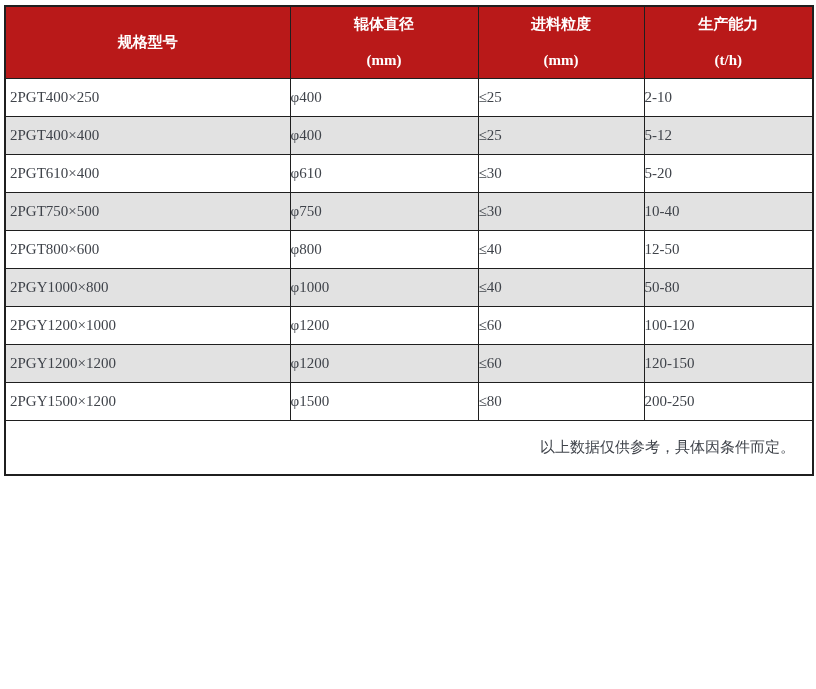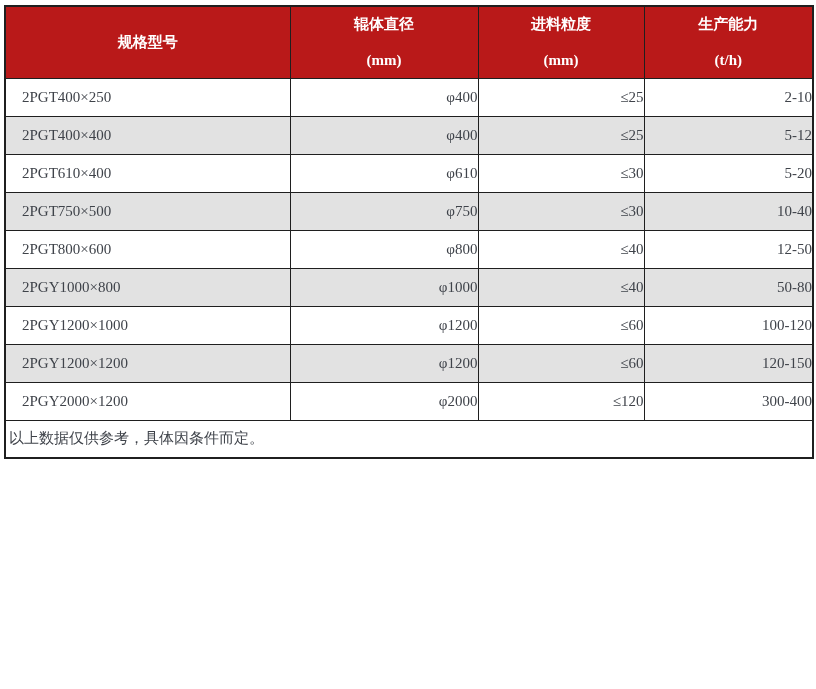--- a/index.html
+++ b/index.html
@@ -41,38 +41,38 @@
     text-align:center;
     vertical-align:middle;
     padding:0;
   }
   .h-label{line-height:1.0;}
   .h-unit{line-height:1.0;margin-top:21px;}
   tbody td{
     height:38px;
     color:var(--text);
     background:var(--row-bg);
-    text-align:right;
+    text-align:left;
     vertical-align:middle;
     padding:0;
   }
   tbody td:first-child{
     text-align:left;
-    padding-left:16px;
+    padding-left:4px;
   }
   tbody tr:nth-child(even) td{
     background:var(--row-alt-bg);
   }
   tfoot td{
     height:38px;
     color:var(--text);
     background:#FFFFFF;
-    text-align:left;
+    text-align:right;
     vertical-align:middle;
-    padding:3px;
+    padding:17px;
   }
 </style>
 </head>
 <body>
 
 <div class="page">
   <table class="spec">
     <colgroup>
       <col class="c1">
         <col class="c2">
@@ -141,24 +141,24 @@
           <td>≤60</td>
           <td>100-120</td>
         </tr>
         <tr>
           <td>2PGY1200×1200</td>
           <td>φ1200</td>
           <td>≤60</td>
           <td>120-150</td>
         </tr>
         <tr>
-          <td>2PGY2000×1200</td>
-          <td>φ2000</td>
-          <td>≤120</td>
-          <td>300-400</td>
+          <td>2PGY1500×1200</td>
+          <td>φ1500</td>
+          <td>≤80</td>
+          <td>200-250</td>
         </tr>
       </tbody>
     <tfoot>
       <tr>
         <td colspan="4">以上数据仅供参考，具体因条件而定。</td>
       </tr>
     </tfoot>
   </table>
 </div>
 

